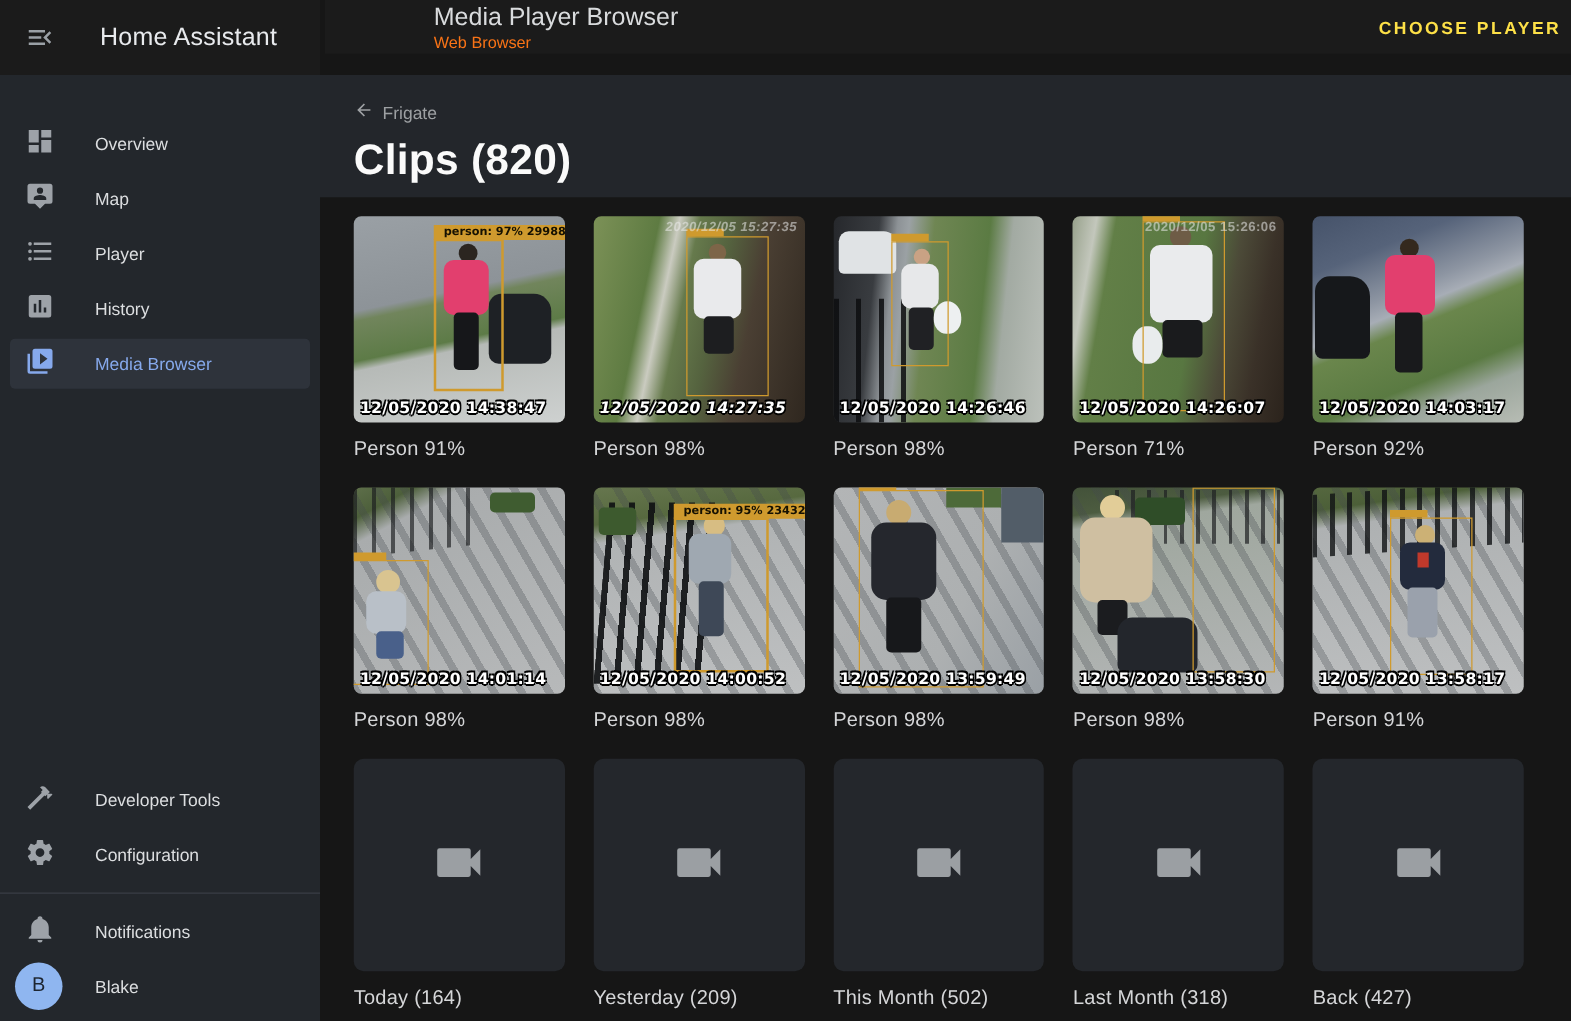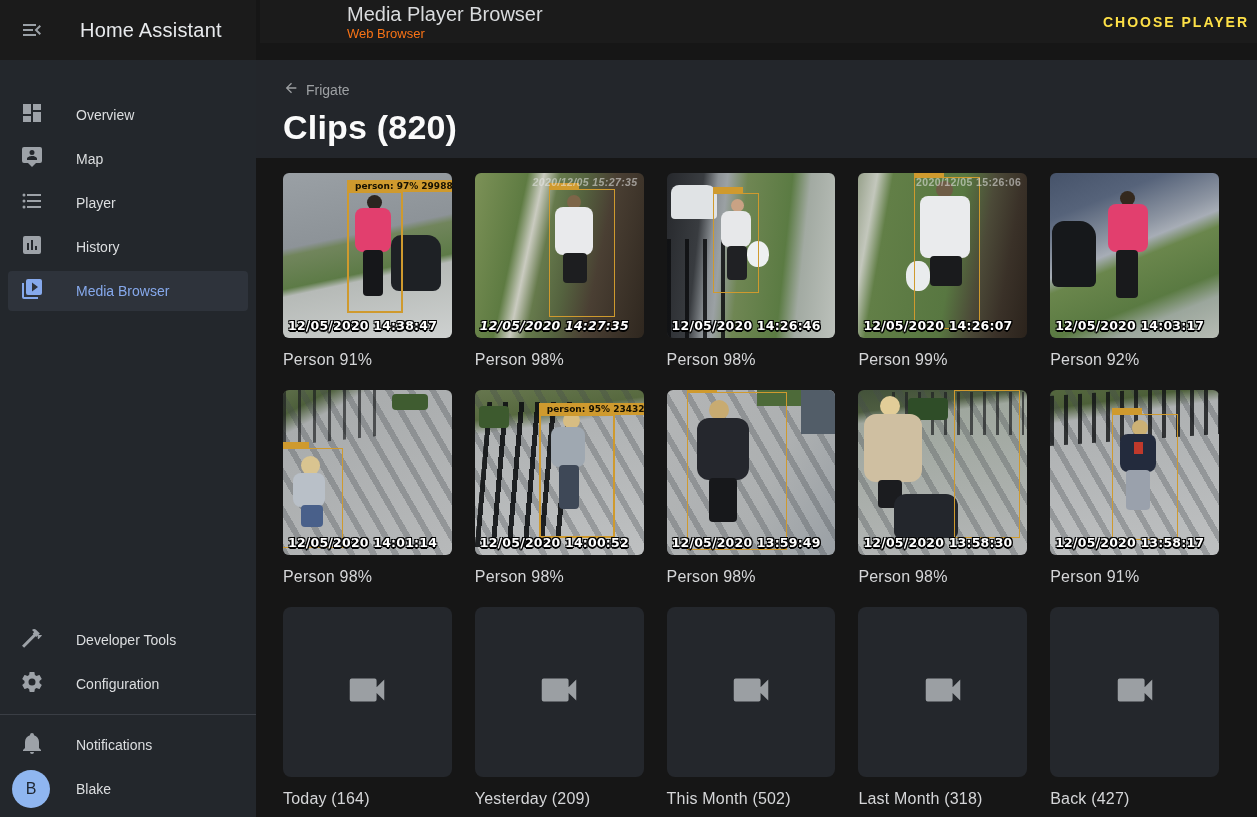--- a/index.html
+++ b/index.html
@@ -301,21 +301,21 @@
       <div class="cell">
         <div class="thumb s4">
           <div class="head"></div>
           <div class="body"></div>
           <div class="legs"></div>
           <div class="extra"></div>
           <div class="bbox thin mini"></div>
           <div class="ghost">2020/12/05 15:26:06</div>
           <div class="ts">12/05/2020 14:26:07</div>
         </div>
-        <div class="caption">Person 99%</div>
+        <div class="caption">Person 71%</div>
       </div>
 
       <div class="cell">
         <div class="thumb s5">
           <div class="extra"></div>
           <div class="head"></div>
           <div class="body"></div>
           <div class="legs"></div>
           <div class="ts">12/05/2020 14:03:17</div>
         </div>

